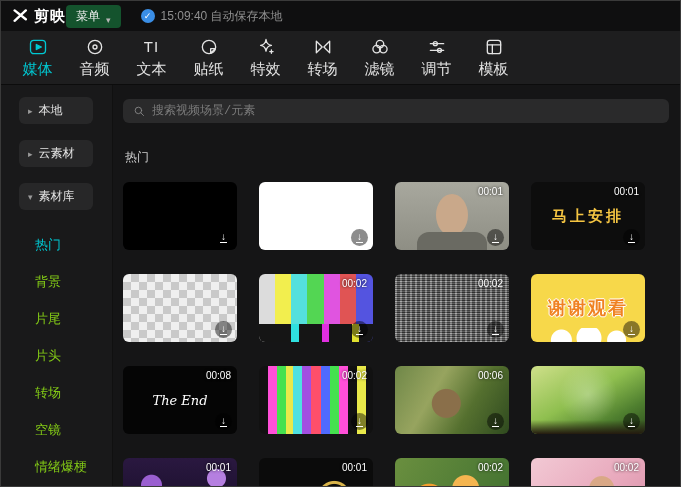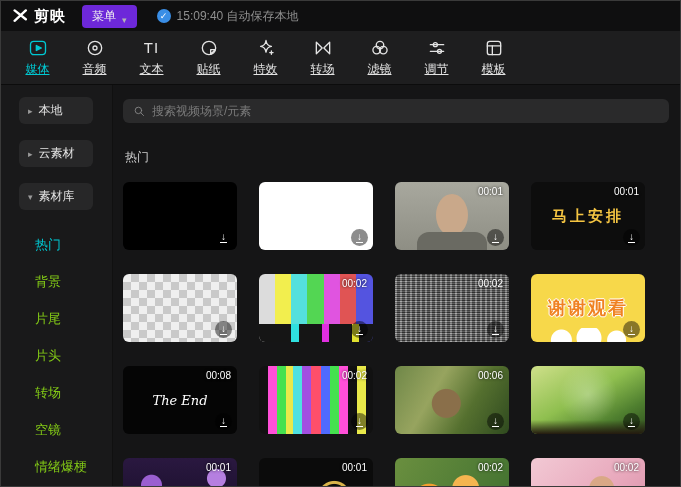--- a/index.html
+++ b/index.html
@@ -5,56 +5,56 @@
   * { box-sizing: border-box; margin: 0; padding: 0; }
   html,body { background:#000; }
   body { font-family:"Liberation Sans", sans-serif; }
   .app{ width:681px; height:487px; background:#151516; color:#e8e8e8;
         overflow:hidden; position:relative; border:1px solid #3a3a3a; }
 
   
   .titlebar{ height:30px; background:#0f0f10; display:flex; align-items:center; padding:0 12px; }
   .logo{ display:flex; align-items:center; gap:5px; }
   .logo-name{ font-size:15px; font-weight:bold; color:#fff; letter-spacing:1px; }
-  .menu-btn{ margin-left:16px; background:#6d28d9; border:none; color:#f0f0f0; font-size:12px;
+  .menu-btn{ margin-left:0; background:#14532d; border:none; color:#f0f0f0; font-size:12px;
              border-radius:4px; padding:3px 10px; display:flex; align-items:flex-end; gap:6px;
              font-family:inherit; cursor:pointer; }
   .menu-btn .chev{ font-size:9px; color:#b5b5b5; }
   .autosave{ margin-left:20px; display:flex; align-items:center; gap:6px; font-size:12px; color:#8f8f8f; }
   .check-badge{ width:14px; height:14px; border-radius:50%; background:#3a8ee6; color:#fff;
                 font-size:9px; display:flex; align-items:center; justify-content:center; }
 
   
   .tabbar{ height:54px; background:#1e1e1f; display:flex; align-items:center; padding:0 8px;
            border-bottom:1px solid #0c0c0c; }
   .tab{ width:57px; display:flex; flex-direction:column; align-items:center; gap:3px;
         cursor:pointer; color:#e3e3e3; }
   .tab-icon{ height:20px; display:flex; align-items:center; justify-content:center; }
   .tab-icon svg{ stroke:#e3e3e3; fill:none; stroke-width:1.6; stroke-linecap:round; stroke-linejoin:round; }
-  .tab-label{ font-size:12px;text-decoration:underline; }
+  .tab-label{ font-size:15px; }
   .tab.active{ color:#00c8d2; }
   .tab.active .tab-icon svg{ stroke:#00c8d2; }
   .tab.active .tab-icon svg .fillme{ fill:#00c8d2; }
   .ti-glyph{ font-size:15px; letter-spacing:1px; color:#e3e3e3; }
 
   
   .bodyrow{ display:flex; height:401px; }
   .sidebar{ width:112px; background:#19191a; border-right:1px solid #101010; padding-top:12px; flex-shrink:0; }
   .group{ display:flex; align-items:center; gap:6px; width:74px; margin:0 0 16px 18px;
           background:#272728; border:none; border-radius:6px; padding:5px 6px 5px 9px;
           color:#e3e3e3; font-size:12px; font-family:inherit; cursor:pointer; text-align:left; }
   .chev{ font-size:9px; color:#9a9a9a; }
   .lib-list{ list-style:none; margin-top:6px; }
   .lib-list li{ height:37px; display:flex; align-items:center; padding-left:34px;
                 font-size:13px; color:#84cc16; cursor:pointer; }
   .lib-list li.active{ color:#00c8d2; }
 
   .content{ flex:1; padding:14px 11px 0 10px; overflow:hidden; }
   .searchbar{ height:24px; background:#2a2a2b; border-radius:6px; display:flex; align-items:center;
-              gap:6px; padding:0 10px; }
+              gap:6px; padding:0 10px;font-family:Liberation Mono, monospace; }
   .searchbar svg{ stroke:#8a8a8a; fill:none; stroke-width:1.6; stroke-linecap:round; }
   .searchbar input{ flex:1; background:transparent; border:none; outline:none; color:#d5d5d5;
                     font-size:12px; font-family:inherit; }
   .searchbar input::placeholder{ color:#7a7a7a; }
   .section-title{ font-size:12px; color:#cfcfcf; margin:26px 0 16px 2px; }
 
   
   .grid{ display:grid; grid-template-columns:repeat(4,114px); gap:24px 22px; }
   .thumb{ width:114px; height:68px; border-radius:6px; position:relative; overflow:hidden;
           cursor:pointer; background:#000; }

